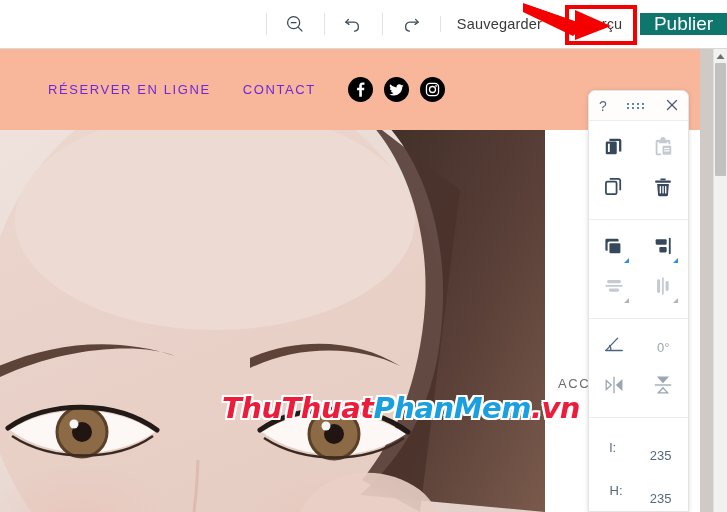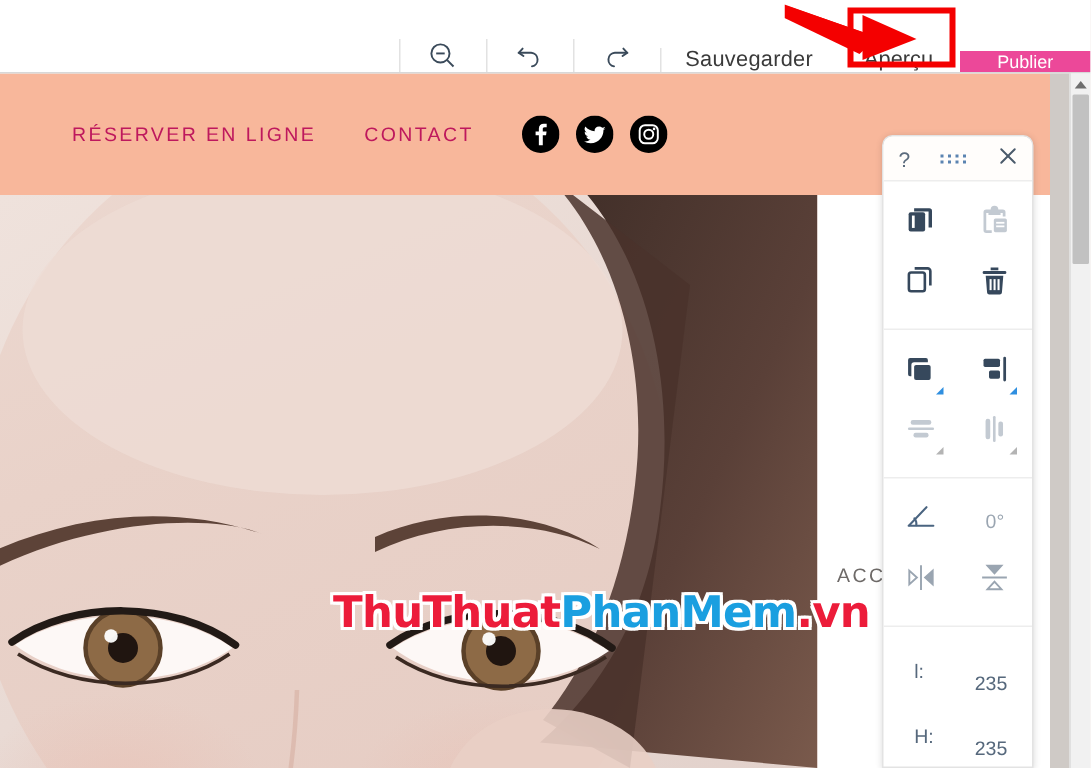--- a/index.html
+++ b/index.html
@@ -10,21 +10,21 @@
     background: #ffffff;
   }
 
   #app { position: relative; width: 727px; height: 512px; overflow: hidden; }
 
   
   .topbar {
     position: absolute; top: 0; left: 0; width: 727px; height: 49px;
     background: #ffffff;
     border-bottom: 1px solid #d8d8d8;
-    display: flex; align-items: flex-end; justify-content: flex-end;
+    display: flex; align-items: center; justify-content: flex-end;
   }
   .tb-spacer { flex: 1 1 auto; }
   .tb-cell {
     width: 58px; display: flex; align-items: center; justify-content: center;
     border-left: 1px solid #e2e2e2;
     cursor: pointer;
   }
   .tb-cell svg { display: block; }
   .tb-text {
     display: flex; align-items: center; justify-content: center;
@@ -33,22 +33,22 @@
     font-size: 14.5px; color: #3a3a3a; letter-spacing: .2px;
     cursor: pointer; white-space: nowrap;
   }
   .tb-preview {
     display: flex; align-items: center; justify-content: center;
     padding: 0 18px; font-size: 14.5px; color: #3a3a3a;
     cursor: pointer; white-space: nowrap;
   }
   .tb-publish {
     display: flex; align-items: center; justify-content: center;
-    width: 87px; background: #ec4899; color: #ffffff;
-    font-size: 12px; cursor: pointer; white-space: nowrap;
+    width: 87px; background: #0f766e; color: #ffffff;
+    font-size: 19px; cursor: pointer; white-space: nowrap;
   }
 
   
   .hl-rect {
     position: absolute; left: 565px; top: 5px; width: 72px; height: 40px;
     border: 4px solid #f40000; background: transparent;
     pointer-events: none;
   }
   .red-arrow { position: absolute; left: 523px; top: 2px; pointer-events: none; }
 
@@ -64,21 +64,21 @@
   }
   .site-header {
     position: absolute; top: 0; left: 0; width: 700px; height: 81px;
     background: #f8b79b;
   }
   .nav {
     position: absolute; left: 48px; top: 28px;
     display: flex; align-items: center; gap: 0;
   }
   .nav-link {
-    font-size: 13px; color: #be185d; letter-spacing: 1.6px;
+    font-size: 13px; color: #6d28d9; letter-spacing: 1.6px;
     font-family: "Liberation Sans", sans-serif;
     cursor: pointer; white-space: nowrap;
   }
   .nav-gap { width: 32px; }
   .social { display: flex; align-items: center; gap: 11px; margin-left: 32px; }
   .soc { width: 25px; height: 25px; cursor: pointer; }
 
   
   .hero {
     position: absolute; top: 81px; left: 0; width: 545px; height: 382px;
@@ -88,21 +88,21 @@
   .accueil-label {
     position: absolute; left: 558px; top: 327px;
     font-size: 13px; letter-spacing: 1.6px; color: #6e6a68;
     white-space: nowrap;
   }
 
   
   .watermark {
     position: absolute; left: 222px; top: 342px;
     font-family: "DejaVu Sans", sans-serif;
-    font-weight: 700; 
+    font-weight: 700; font-style: italic;
     font-size: 29px; letter-spacing: -0.5px;
     white-space: nowrap;
     text-shadow:
       -2px -2px 0 #fff, 2px -2px 0 #fff, -2px 2px 0 #fff, 2px 2px 0 #fff,
       0 -2px 0 #fff, 0 2px 0 #fff, -2px 0 0 #fff, 2px 0 0 #fff;
     pointer-events: none;
     text-align: right;
   }
   .wm-red { color: #ec1c3a; }
   .wm-blue { color: #1a9fe0; }

